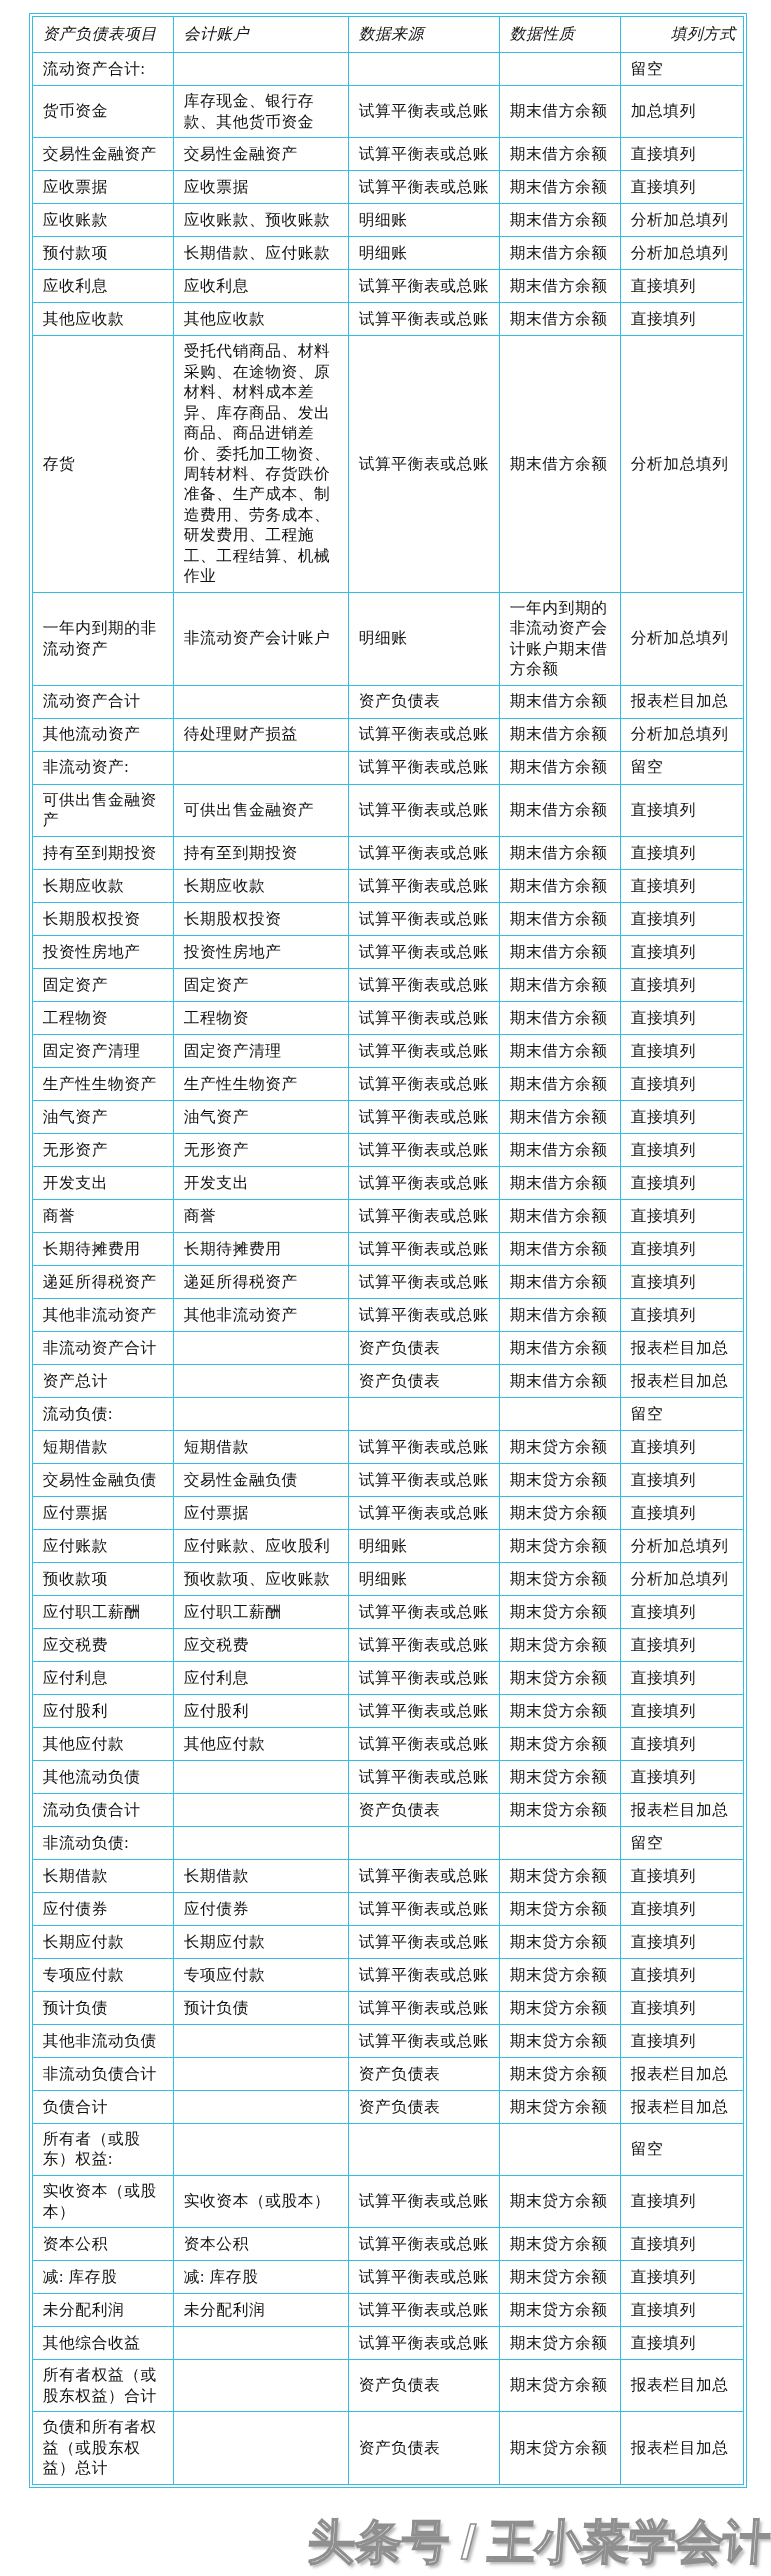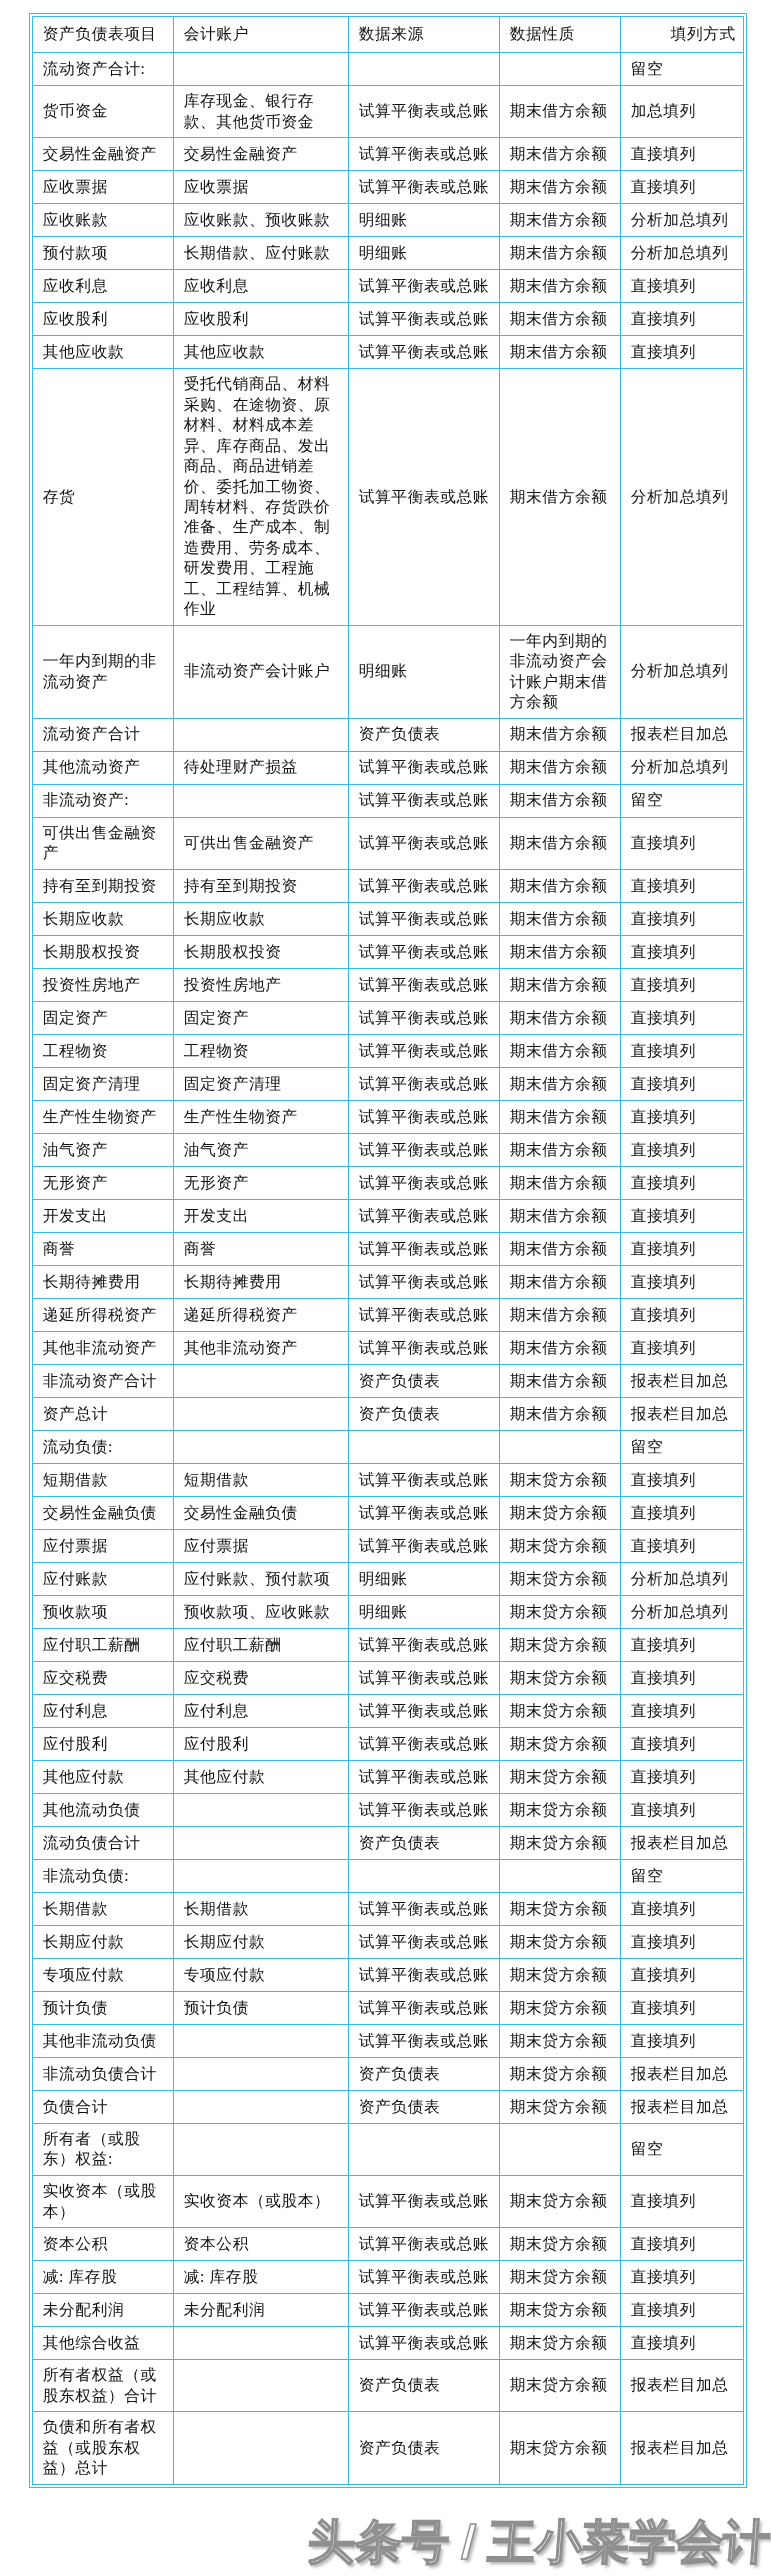--- a/index.html
+++ b/index.html
@@ -37,21 +37,21 @@
     font-size: 15.7px;
     line-height: 1.3;
     letter-spacing: 0.6px;
     color: #111111;
     vertical-align: middle;
     text-align: left;
     font-weight: normal;
     word-break: break-all;
     overflow: hidden;
   }
-  table.map-table thead tr { height: 36px; }
+  table.map-table thead tr { height: 36px; font-style: italic; }
   table.map-table tbody tr { height: 33px; }
   table.map-table th.center { text-align: right; }
   .watermark {
     position: absolute;
     right: 1.2px;
     bottom: 2.3px;
     z-index: 9;
     white-space: nowrap;
     font-family: "Liberation Sans", "DejaVu Sans", sans-serif;
     font-weight: bold;
@@ -127,27 +127,20 @@
           <td>分析加总填列</td>
         </tr>
         <tr>
           <td>应收利息</td>
           <td>应收利息</td>
           <td>试算平衡表或总账</td>
           <td>期末借方余额</td>
           <td>直接填列</td>
         </tr>
         <tr>
-          <td>应收股利</td>
-          <td>应收股利</td>
-          <td>试算平衡表或总账</td>
-          <td>期末借方余额</td>
-          <td>直接填列</td>
-        </tr>
-        <tr>
           <td>其他应收款</td>
           <td>其他应收款</td>
           <td>试算平衡表或总账</td>
           <td>期末借方余额</td>
           <td>直接填列</td>
         </tr>
         <tr>
           <td>存货</td>
           <td>受托代销商品、材料采购、在途物资、原材料、材料成本差异、库存商品、发出商品、商品进销差价、委托加工物资、周转材料、存货跌价准备、生产成本、制造费用、劳务成本、研发费用、工程施工、工程结算、机械作业</td>
           <td>试算平衡表或总账</td>
@@ -331,21 +324,21 @@
         </tr>
         <tr>
           <td>应付票据</td>
           <td>应付票据</td>
           <td>试算平衡表或总账</td>
           <td>期末贷方余额</td>
           <td>直接填列</td>
         </tr>
         <tr>
           <td>应付账款</td>
-          <td>应付账款、预付款项</td>
+          <td>应付账款、应收股利</td>
           <td>明细账</td>
           <td>期末贷方余额</td>
           <td>分析加总填列</td>
         </tr>
         <tr>
           <td>预收款项</td>
           <td>预收款项、应收账款</td>
           <td>明细账</td>
           <td>期末贷方余额</td>
           <td>分析加总填列</td>
@@ -402,20 +395,27 @@
         <tr>
           <td>非流动负债:</td>
           <td></td>
           <td></td>
           <td></td>
           <td>留空</td>
         </tr>
         <tr>
           <td>长期借款</td>
           <td>长期借款</td>
+          <td>试算平衡表或总账</td>
+          <td>期末贷方余额</td>
+          <td>直接填列</td>
+        </tr>
+        <tr>
+          <td>应付债券</td>
+          <td>应付债券</td>
           <td>试算平衡表或总账</td>
           <td>期末贷方余额</td>
           <td>直接填列</td>
         </tr>
         <tr>
           <td>长期应付款</td>
           <td>长期应付款</td>
           <td>试算平衡表或总账</td>
           <td>期末贷方余额</td>
           <td>直接填列</td>

